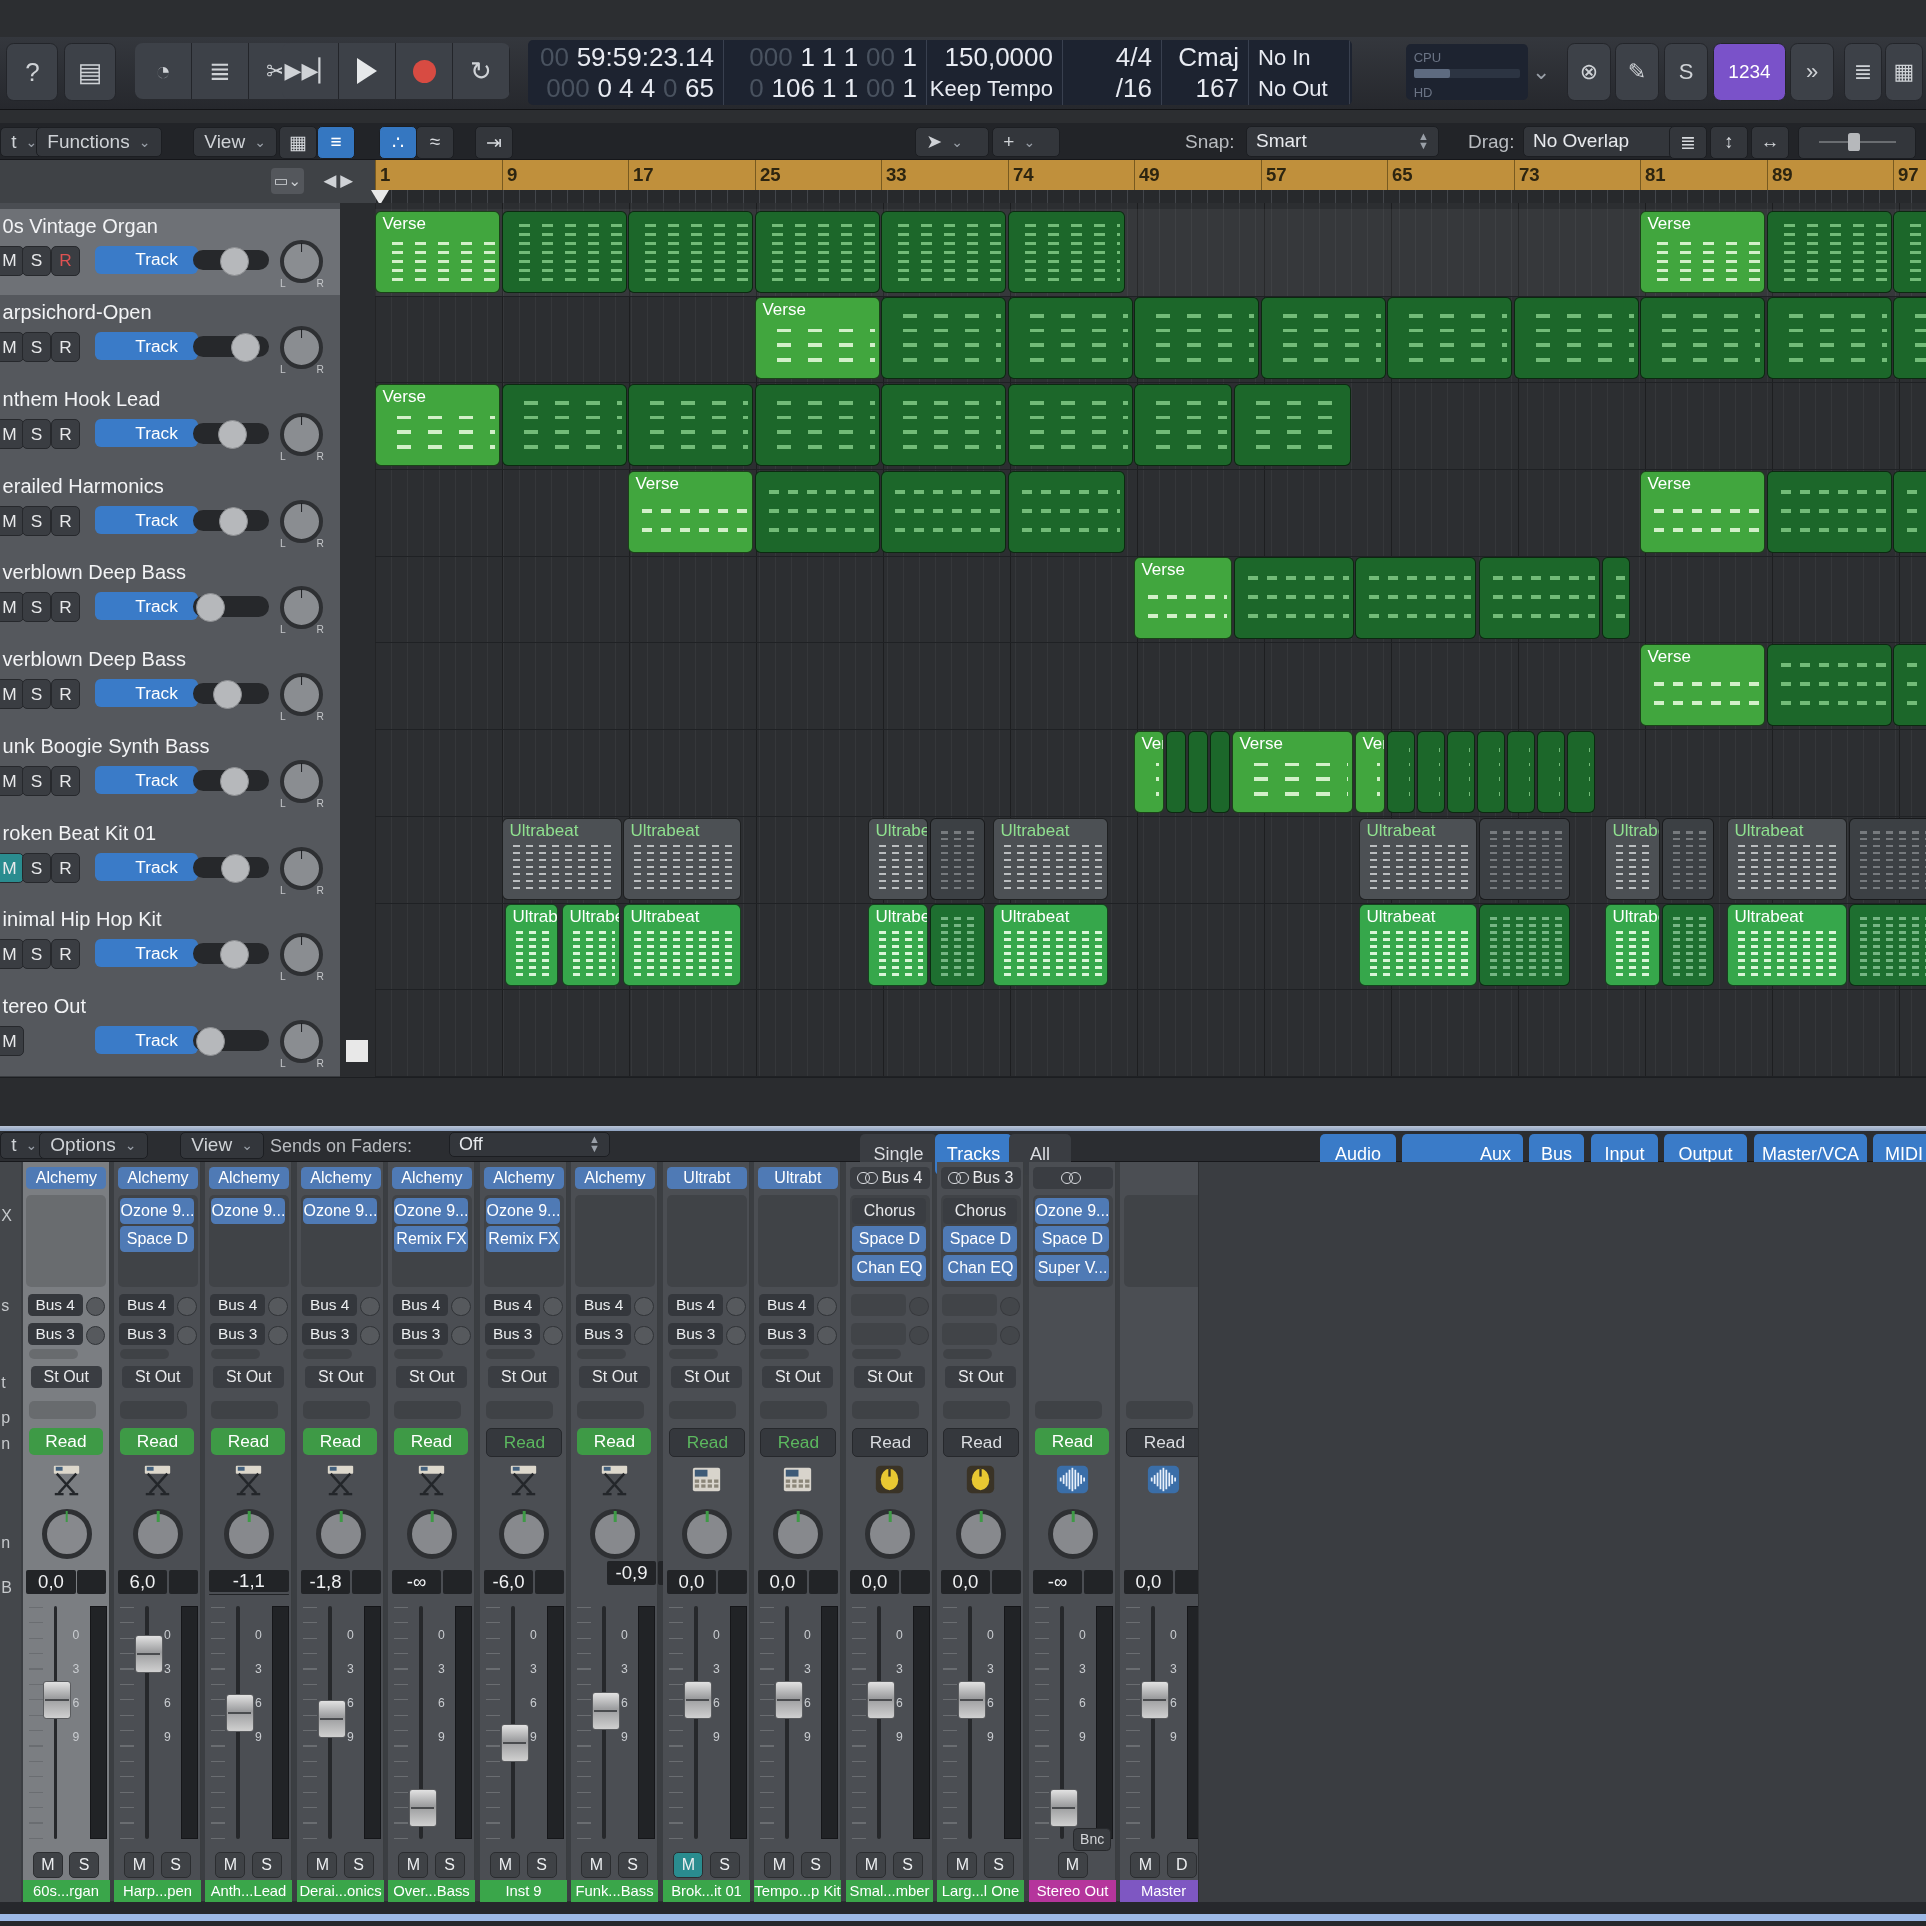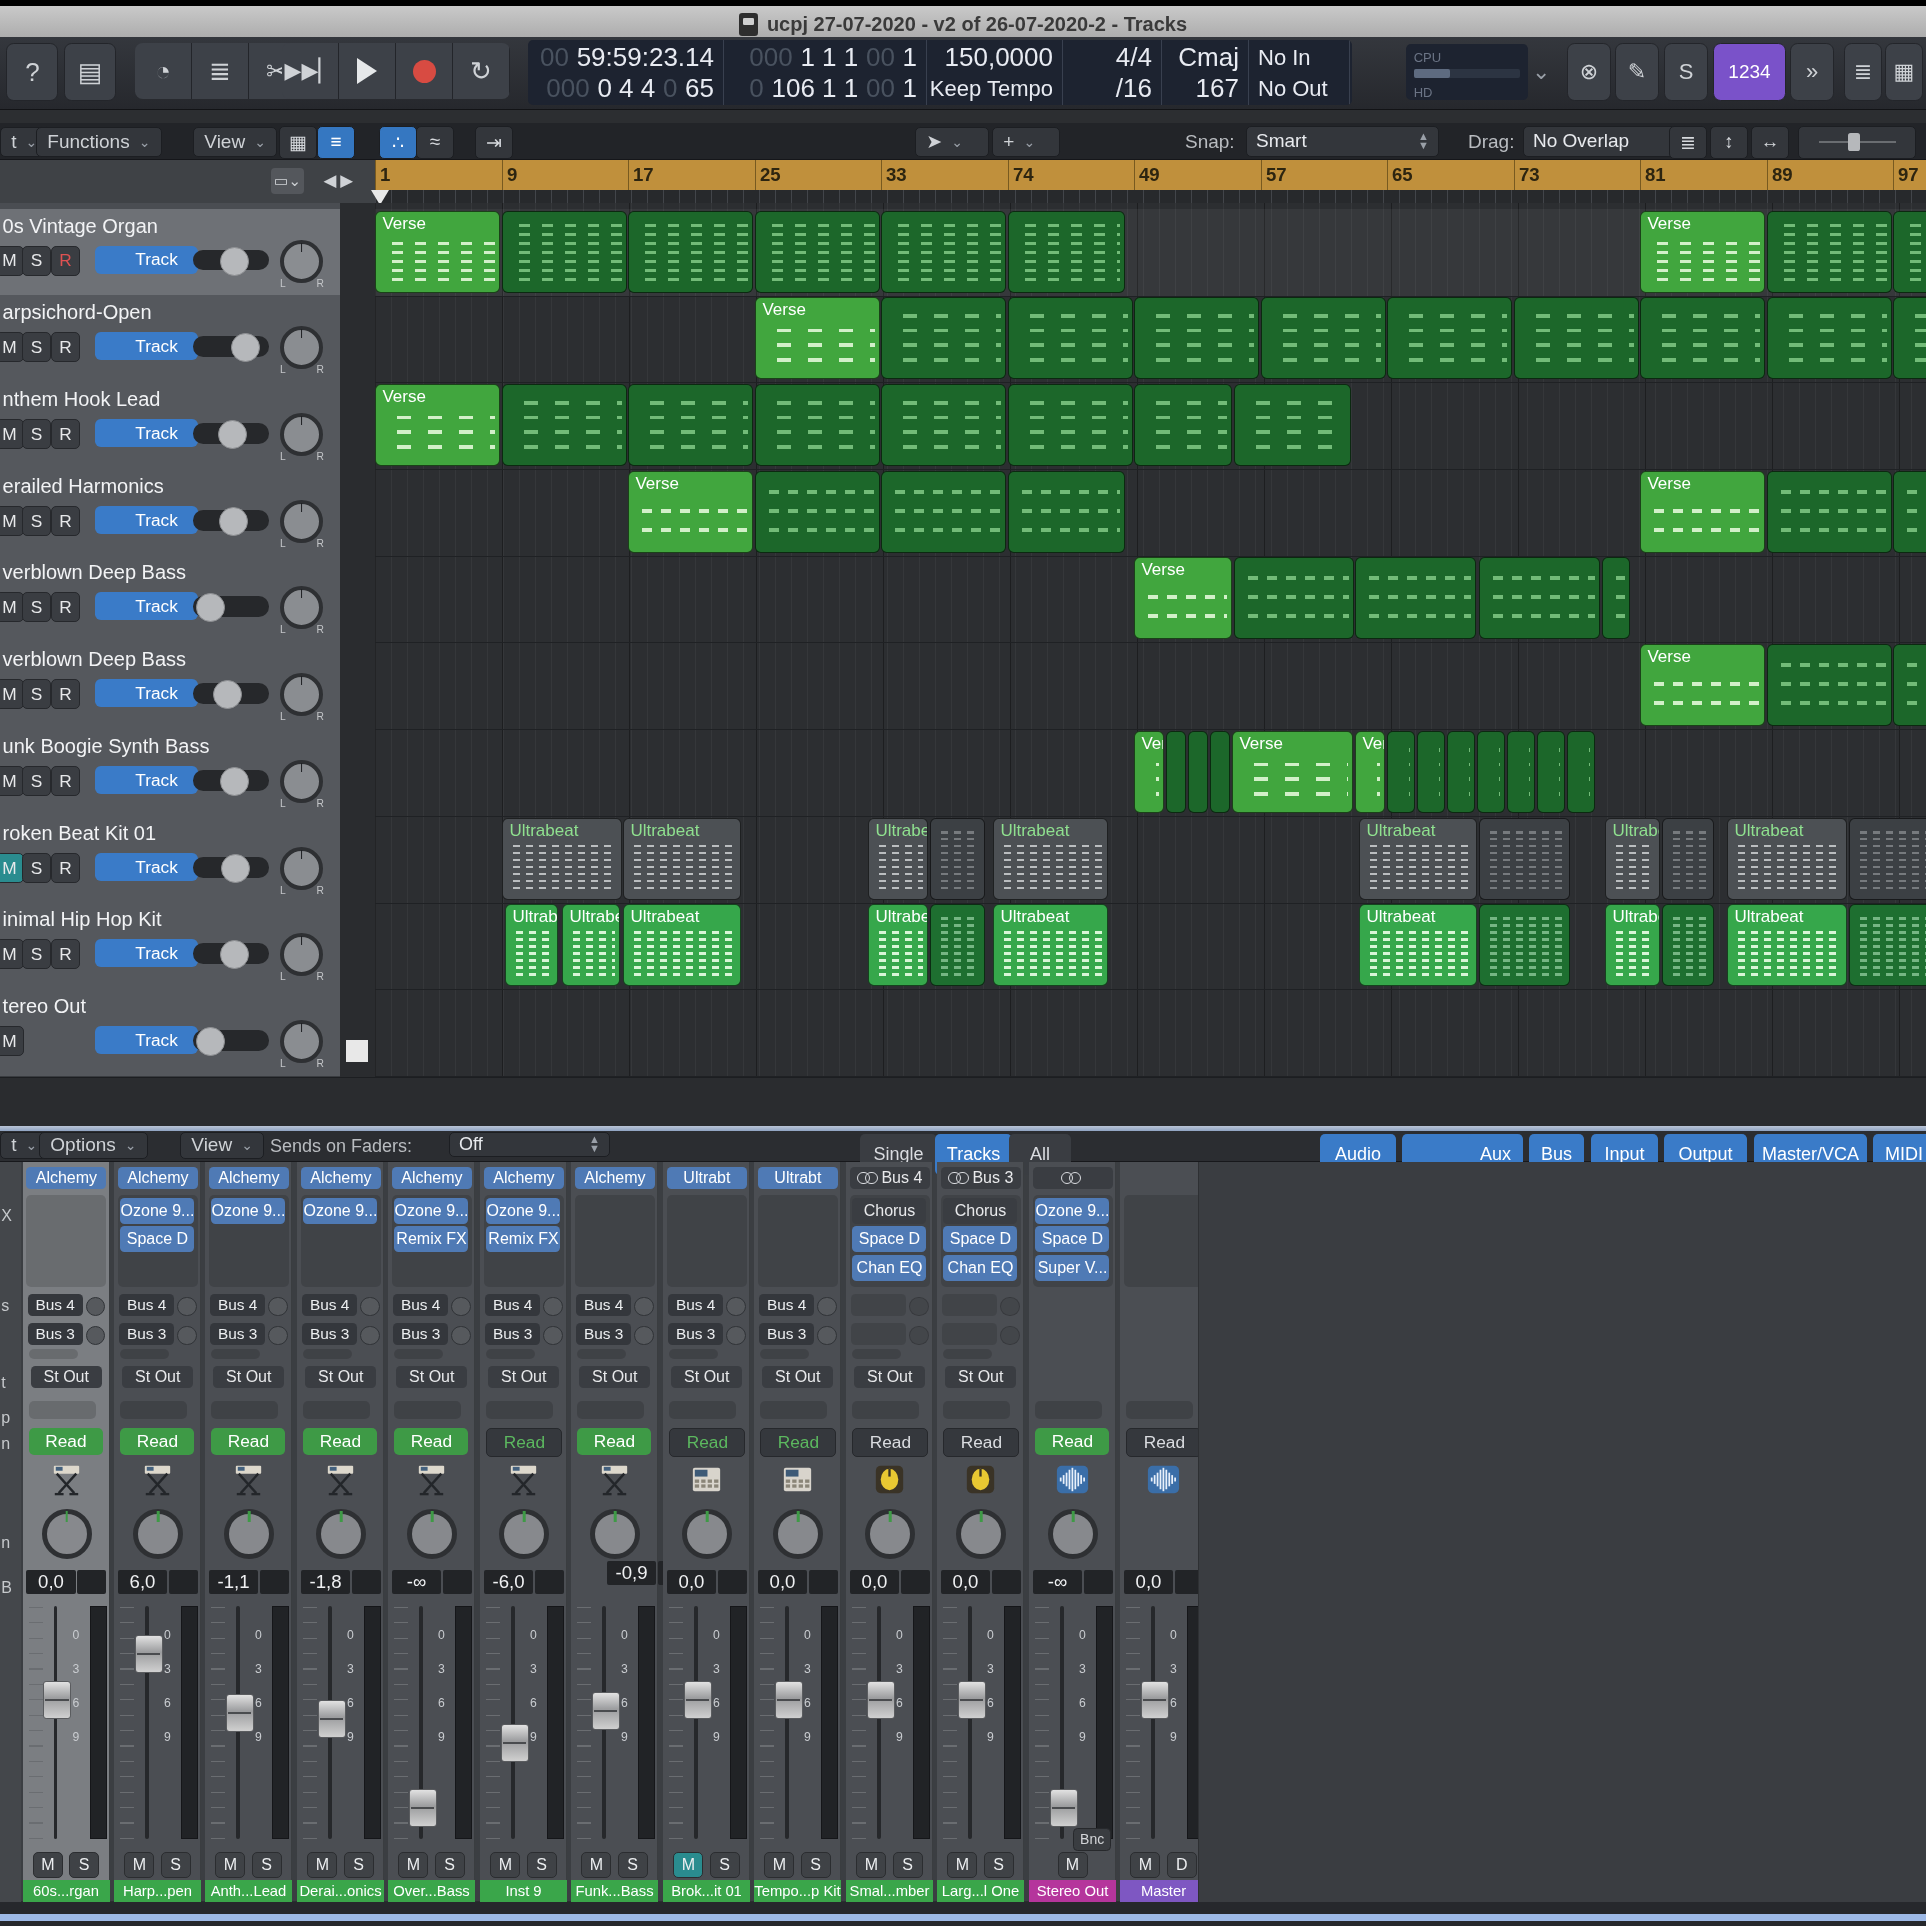--- a/index.html
+++ b/index.html
@@ -160,24 +160,20 @@
 
   .stereoicons{display:inline-flex;margin-right:3.9px;}
   .stereoicons b{width:10.3px;height:10.3px;border:1.3px solid #dadce0;border-radius:50%;display:inline-block;}
   .stereoicons b+b{margin-left:-4.5px;}
 </style>
 </head>
 <body>
 
 <div id="root">
 
-  <div id="titlebar" class="abs">
-    <span class="doc"></span>
-    <span>ucpj 27-07-2020 - v2 of 26-07-2020-2 - Tracks</span>
-  </div>
 
   <div id="topbar" class="abs">
       <div class="tbtn" style="left: 6.4px; width: 50px;">?</div>
       <div class="tbtn" style="left: 64px; width: 50px;">▤</div>
       <div class="tgroup" style="left: 135px;">
         <div class="seg">◔</div>
         <div class="seg">≣</div>
         <div class="seg">✂</div>
       </div>
       <div class="tgroup" style="left: 282px;">
@@ -978,21 +974,21 @@
               <rect x="7" y="6" width="26" height="8" fill="#ddd8cc" rx="1"></rect>
               <rect x="9" y="7" width="7" height="4" fill="#44617e"></rect>
               <line x1="10" y1="14" x2="28" y2="34" stroke="#23262a" stroke-width="2.4"></line>
               <line x1="30" y1="14" x2="12" y2="34" stroke="#23262a" stroke-width="2.4"></line>
               <line x1="8" y1="35" x2="17" y2="35" stroke="#23262a" stroke-width="2.4"></line>
               <line x1="23" y1="35" x2="32" y2="35" stroke="#23262a" stroke-width="2.4"></line>
             </svg></div>
           <div class="mknob" style="top: 347px;">
             <i></i>
           </div>
-          <div class="valbox" style="top: 408px;">
+          <div class="valbox" style="top: 408px; flex-direction: column;">
             <div class="v">-1,1</div>
             <div class="p"></div>
           </div>
           <div class="faderzone" style="top: 440px;">
             <div class="fticks"></div>
             <div class="ftrack"></div>
             <div class="fcap" style="top: 92px;"></div>
             <div class="mnum" style="top: 26px;">0</div>
             <div class="mnum" style="top: 60px;">3</div>
             <div class="mnum" style="top: 94px;">6</div>

